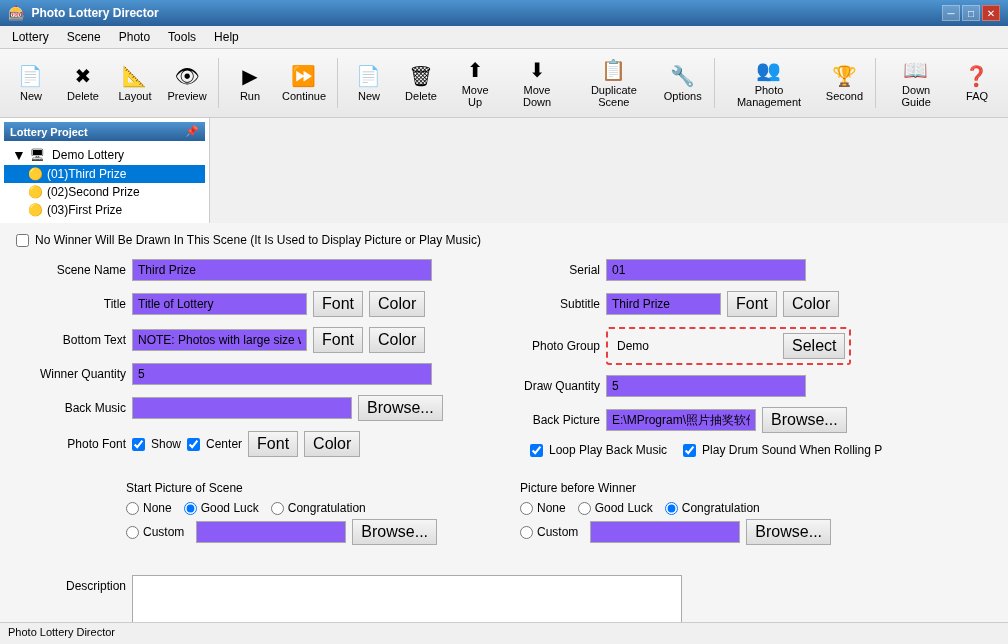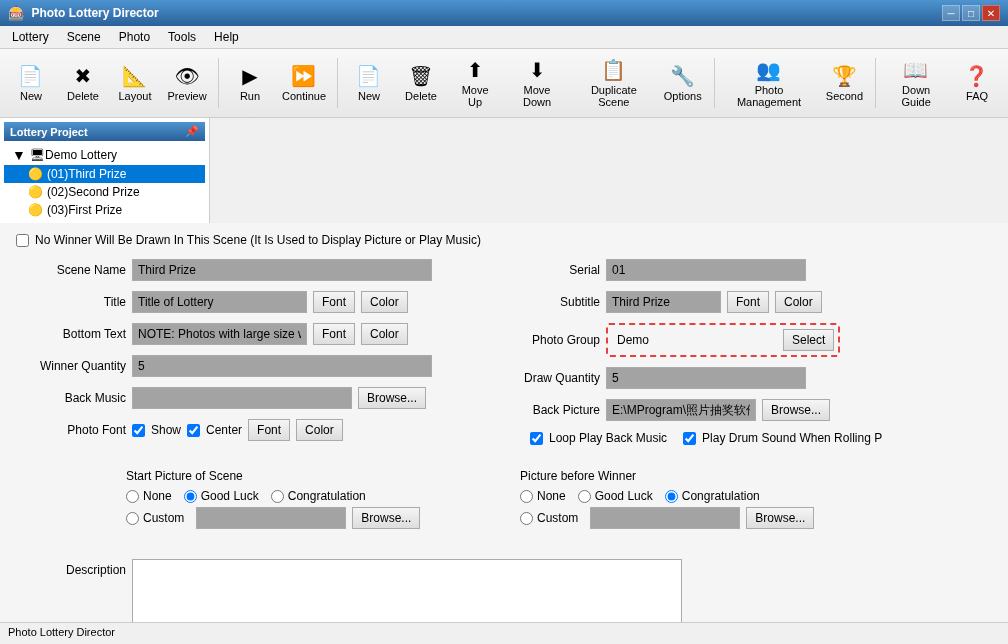--- a/index.html
+++ b/index.html
@@ -127,27 +127,27 @@
     .form-label {
       text-align: right;
       width: 110px;
       flex-shrink: 0;
       font-size: 12px;
     }
     .form-input {
       border: 1px solid #aaa;
       padding: 3px 5px;
       font-size: 12px;
-      background: #a3a3a3;
+      background: #8b5cf6;
     }
     .form-btn {
       border: 1px solid #aaa;
       background: linear-gradient(to bottom, #f5f5f5, #ddd);
       padding: 3px 8px;
-      font-size: 12px;
+      font-size: 16px;
       cursor: pointer;
       white-space: nowrap;
     }
 
     .two-col { display: flex; gap: 32px; }
     .col-left { flex: 1; }
     .col-right { flex: 1; }
 
     .photo-group-box {
       border: 2px dashed #e84040;
@@ -297,21 +297,21 @@
 
   <div class="sidebar">
     <div class="sidebar-header">
       <span>Lottery Project</span>
       <span>📌</span>
     </div>
     <div style="margin-top: 4px;">
       <div class="tree-item tree-indent-1">
         <span class="tree-icon">▼</span>
         <span>🖥</span>
-        <span style="margin-left:0;">Demo Lottery</span>
+        <span style="margin-left:7px;">Demo Lottery</span>
       </div>
       <div class="tree-item tree-indent-2 selected">
         <span style="margin-right:4px;">🟡</span>
         <span>(01)Third Prize</span>
       </div>
       <div class="tree-item tree-indent-2">
         <span style="margin-right:4px;">🟡</span>
         <span>(02)Second Prize</span>
       </div>
       <div class="tree-item tree-indent-2">

